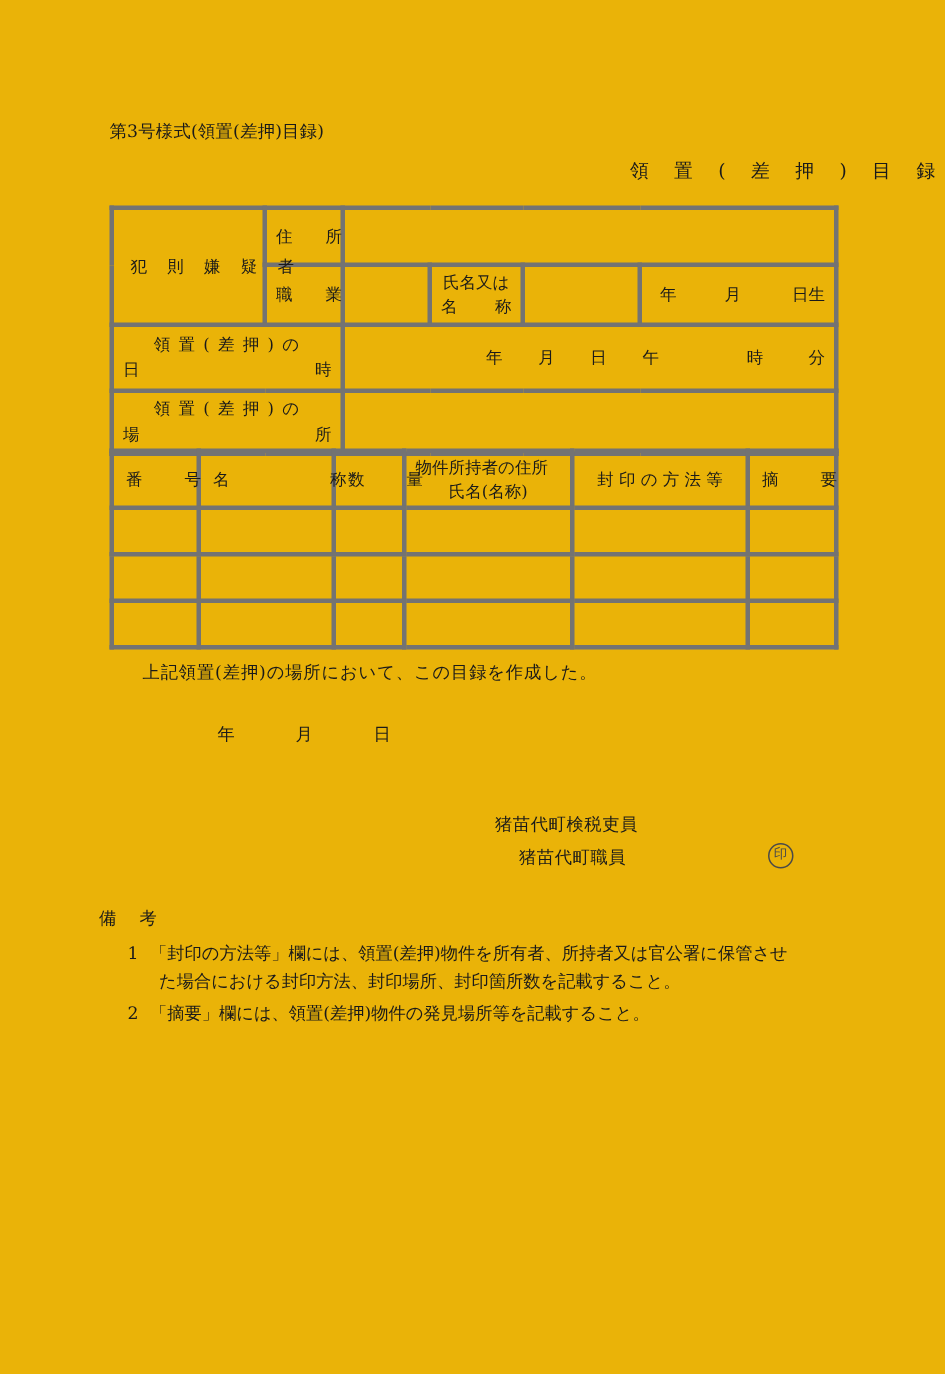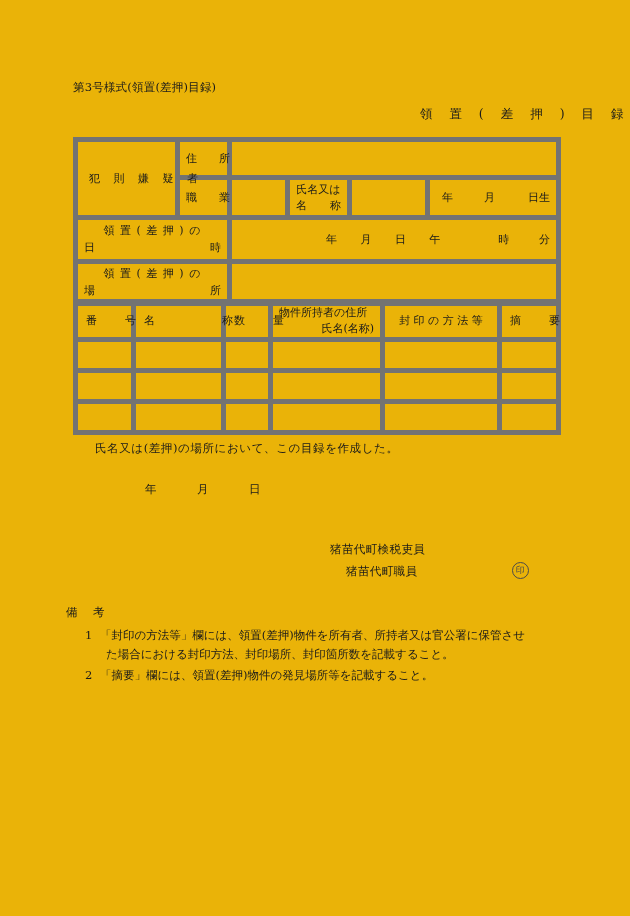--- a/index.html
+++ b/index.html
@@ -46,21 +46,21 @@
   .main-table {
     position: absolute;
     left: 73px;
     top: 137px;
     width: 483px;
     border-collapse: collapse;
     table-layout: fixed;
     font-size: 11px;
   }
   .main-table td {
-    border: 5px solid #737373;
+    border: 3px solid #737373;
     padding: 0 6px;
     vertical-align: middle;
     line-height: 1.45;
   }
   .lbl {
     text-align: center;
     white-space: nowrap;
   }
   .sp-wide {
     letter-spacing: 5px;
@@ -120,21 +120,21 @@
   .birth .b1 { width: 46px; }
   .birth .b2 { width: 48px; }
 
   .col-head-2 {
     display: block;
     line-height: 1.4;
     white-space: nowrap;
     text-align: left;
   }
   .col-head-2 .c1 { display: block; }
-  .col-head-2 .c2 { display: flex; justify-content: flex-end; }
+  .col-head-2 .c2 { display: flex; justify-content: center; }
 
   
   .statement {
     position: absolute;
     left: 95px;
     top: 441px;
     font-size: 11.5px;
     letter-spacing: 0.6px;
     white-space: nowrap;
   }
@@ -340,21 +340,21 @@
         <td></td>
         <td></td>
         <td></td>
         <td></td>
         <td></td>
         <td></td>
       </tr>
     </tbody>
   </table>
 
-  <div class="statement">氏名又は(差押)の場所において、この目録を作成した。</div>
+  <div class="statement">上記領置(差押)の場所において、この目録を作成した。</div>
 
   <div class="date-line">
     <span class="d1">年</span>
     <span class="d2">月</span>
     <span>日</span>
   </div>
 
   <div class="sign-block">
     <span class="sign-row">猪苗代町検税吏員</span>
     <span class="sign-row indent">

